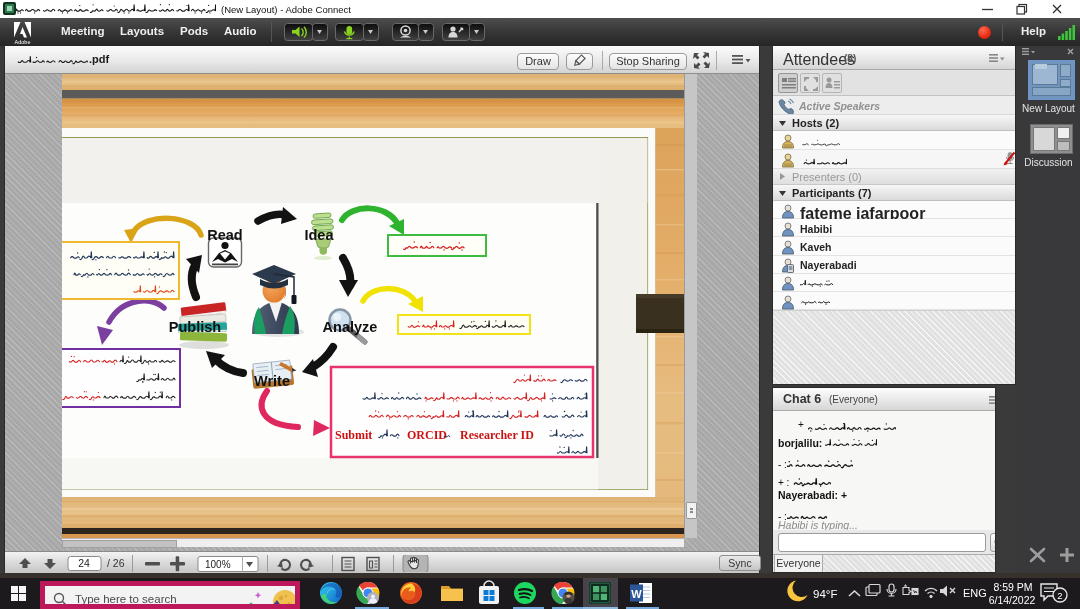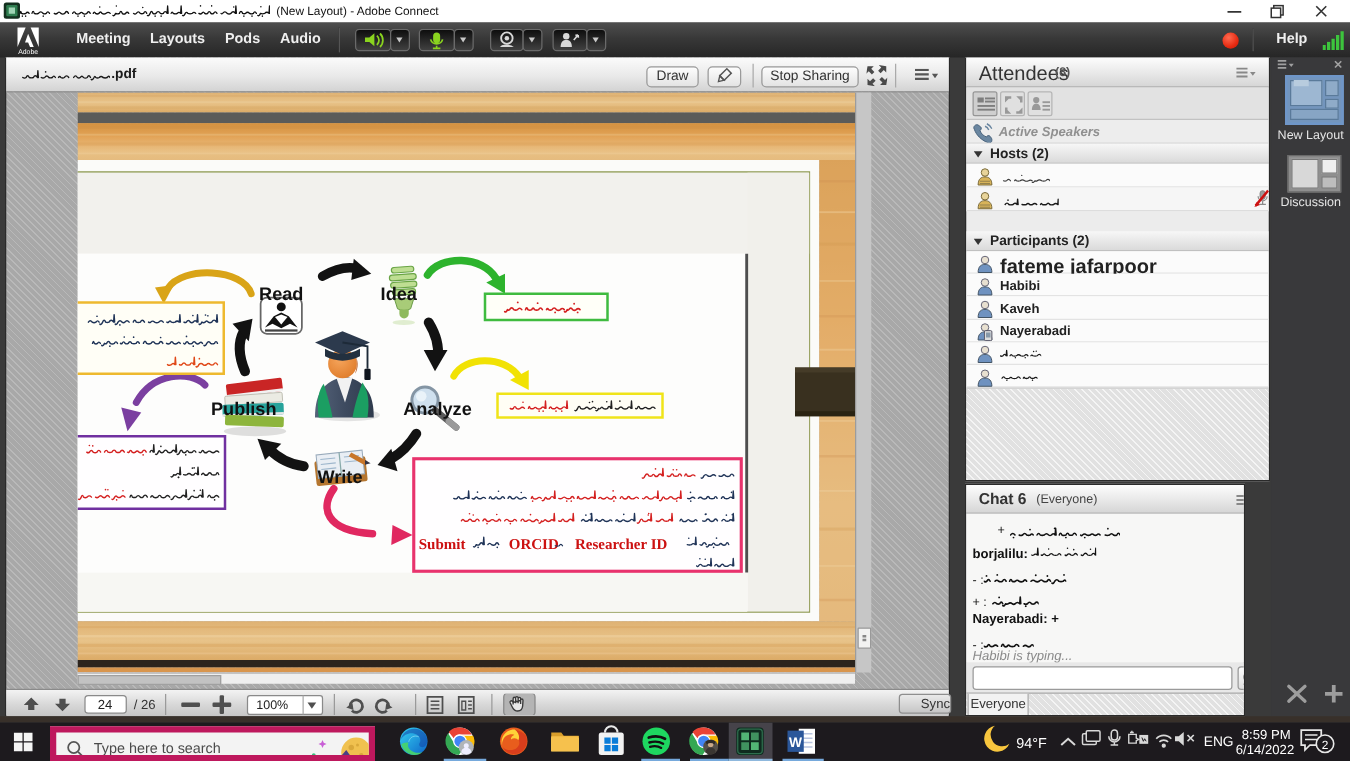--- a/index.html
+++ b/index.html
@@ -589,21 +589,21 @@
             <path d="M329.5,6 h7 M329.5,9 h7 M329.5,12 h7" stroke-width="1.1"></path>
 <rect x="352" y="2.5" width="12" height="13"></rect>
             <path d="M354.5,6 h3 v7 h-3 z M359.5,6 h3 M359.5,9 h3 M359.5,12 h3" stroke-width="1.1"></path>
           </g>
 <rect x="378" y="0" width="1" height="17" fill="#9a9a9a"></rect>
 <rect x="388" y="-0.5" width="25" height="18" rx="3" fill="#b4b4b4" stroke="#878787"></rect>
 <g stroke="#3a3a3a" stroke-width="1.1" fill="#e8e8e8">
             <path d="M395.5,8.5 v-4.5 c0,-1.6 2,-1.6 2,0 v3.5 m0,-4 c0,-1.6 2,-1.6 2,0 v4 m0,-3.4 c0,-1.6 2,-1.6 2,0 v4 m0,-2.8 c0,-1.5 1.9,-1.5 1.9,0 l-0.3,4.5 c-0.2,2.4 -1.6,4 -3.9,4 c-2.2,0 -3.2,-0.8 -4.2,-2.8 l-1.8,-3.6 c-0.7,-1.5 0.8,-2.4 1.8,-1.2 l0.5,0.7 Z"></path>
           </g>
 </svg>
-        <div class="ab" style="left:714px;top:2.5px;width:42px;height:16px;background:linear-gradient(#e9e9e9,#c6c6c6);border:1px solid #8e8e8e;border-radius:3px;font-size:10.5px;color:#333;text-align:right;line-height:15px">Sync</div>
+        <div class="ab" style="left:714px;top:2.5px;width:42px;height:16px;background:linear-gradient(#e9e9e9,#c6c6c6);border:1px solid #8e8e8e;border-radius:3px;font-size:10.5px;color:#333;text-align:center;line-height:15px">Sync</div>
       </div>
     </div>
     <div class="ab" style="left:772px;top:46px;width:244px;height:339px;background:#ececec;border:1px solid #2a2a2a;border-top:none;overflow:hidden">
       <div class="ab" style="left:0;top:0;width:242px;height:24px;background:linear-gradient(#fdfdfd,#e8e8e8 55%,#d6d6d6);border-bottom:1px solid #aaa">
         <span class="ab" style="left:10px;top:5px;font-size:16px;font-weight:normal;color:#333">Attendees</span>
         <span class="ab" style="left:71px;top:7px;font-size:10px;font-weight:bold;color:#555">(8)</span>
         <svg class="ab" style="left:216px;top:8px" width="18" height="10">
           <g fill="#888">
             <rect y="0" width="9" height="1.6"></rect>
             <rect y="3.2" width="9" height="1.6"></rect>
@@ -676,25 +676,31 @@
         <path d="M27.4,5.6 Q25.8,3.9 24.1,5.6 Q22.9,6.1 21.7,5.6 Q20.4,4.0 19.1,5.6 Q17.4,6.0 15.6,5.6" fill="none" stroke="#1a1a1a" stroke-width="1.1" stroke-linecap="round" stroke-linejoin="round"></path>
         <path d="M12.5,5.6 L12.1,1.3 L11.7,5.6 Q9.9,3.6 8.4,5.6 Q6.7,6.2 5.1,5.6 Q3.6,3.4 2.1,5.6" fill="none" stroke="#1a1a1a" stroke-width="1.1" stroke-linecap="round" stroke-linejoin="round"></path>
         <circle cx="4.4" cy="2.1" r="0.64" fill="#1a1a1a"></circle>
       </svg>
       <svg class="ab" style="left:230px;top:105px" width="13" height="15">
         <rect x="5" y="1.5" width="4.2" height="7" rx="2.1" fill="#9a9a9a" stroke="#777" stroke-width="0.6"></rect>
         <path d="M3.5,6 a3.6,3.6 0 0 0 7.2,0 M7.1,10 v2 m-2.6,0.5 h5.2" stroke="#8a8a8a" stroke-width="1" fill="none"></path>
         <path d="M1.5,13.5 L11.5,1.5" stroke="#cc1111" stroke-width="2"></path>
         <path d="M0.5,14.5 l4.5,-1.5 -2.5,-2.5 Z" fill="#cc1111"></path>
       </svg>
+      <div class="ab" style="left:0;top:123px;width:242px;height:16px;background:linear-gradient(#f2f2f2,#dedede);border-bottom:1px solid #c8c8c8">
+        <svg class="ab" style="left:7px;top:4px" width="6" height="8">
+          <path d="M0,0 l5,3.5 -5,3.5 Z" fill="#999"></path>
+        </svg>
+        <span class="ab" style="left:19px;top:2px;font-size:11px;color:#999">Presenters (0)</span>
+      </div>
       <div class="ab" style="left:0;top:139px;width:242px;height:16px;background:linear-gradient(#f7f7f7,#dadada);border-bottom:1px solid #c0c0c0">
         <svg class="ab" style="left:6px;top:5px" width="8" height="7">
           <path d="M0,1 l7,0 -3.5,5 Z" fill="#333"></path>
         </svg>
-        <span class="ab" style="left:19px;top:2px;font-size:11px;font-weight:bold;color:#222">Participants (2)</span>
+        <span class="ab" style="left:19px;top:2px;font-size:11px;font-weight:bold;color:#222">Participants (7)</span>
       </div>
       <div class="ab" style="left:0;top:155.0px;width:242px;height:18.2px;background:#fbfbfb;border-bottom:1px solid #e3e3e3"></div>
       <svg class="ab" style="left:8px;top:157.5px" width="14" height="15">
         <circle cx="7" cy="4" r="3" fill="#e8e0d0" stroke="#667" stroke-width="0.8"></circle>
         <path d="M1.5,14 c0,-5 2.5,-6.5 5.5,-6.5 c3,0 5.5,1.5 5.5,6.5 Z" fill="#6f92c0" stroke="#456" stroke-width="0.8"></path>
       </svg>
       <span class="ab" style="left:27px;top:158.5px;font-size:16px;font-weight:bold;color:#222">fateme jafarpoor</span>
       <div class="ab" style="left:0;top:173.2px;width:242px;height:18.2px;background:#fbfbfb;border-bottom:1px solid #e3e3e3"></div>
       <svg class="ab" style="left:8px;top:175.7px" width="14" height="15">
         <circle cx="7" cy="4" r="3" fill="#e8e0d0" stroke="#667" stroke-width="0.8"></circle>

